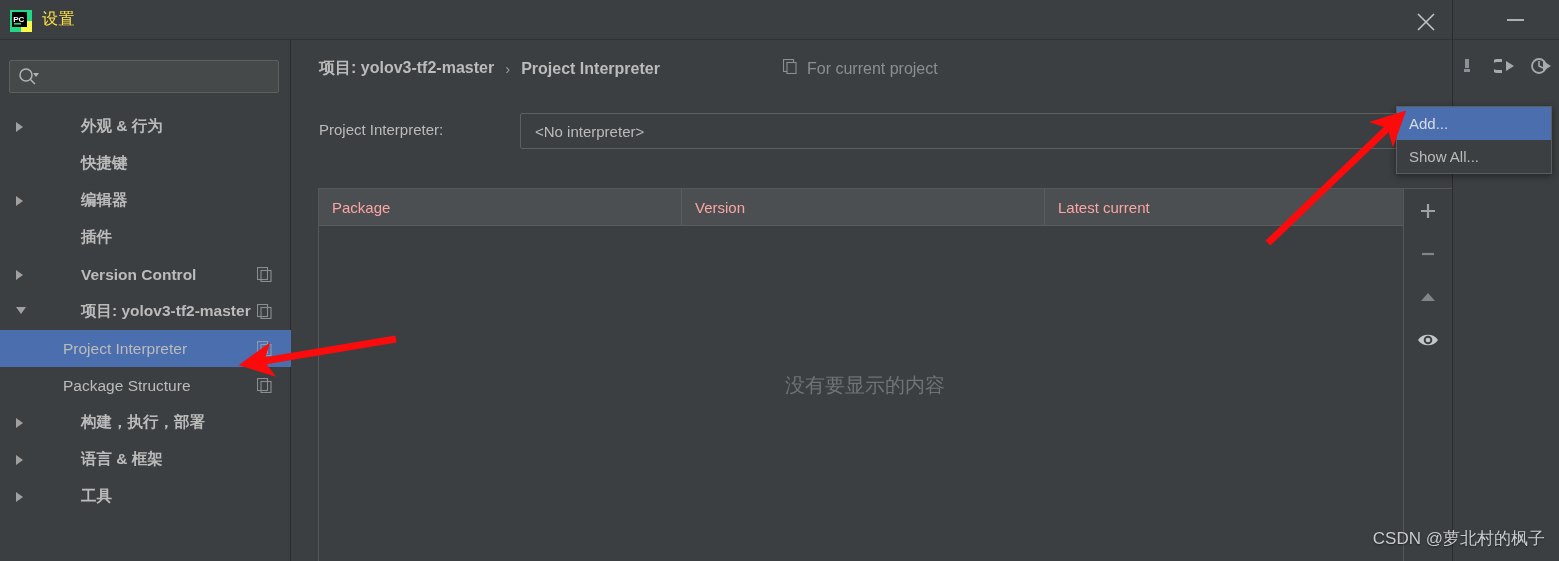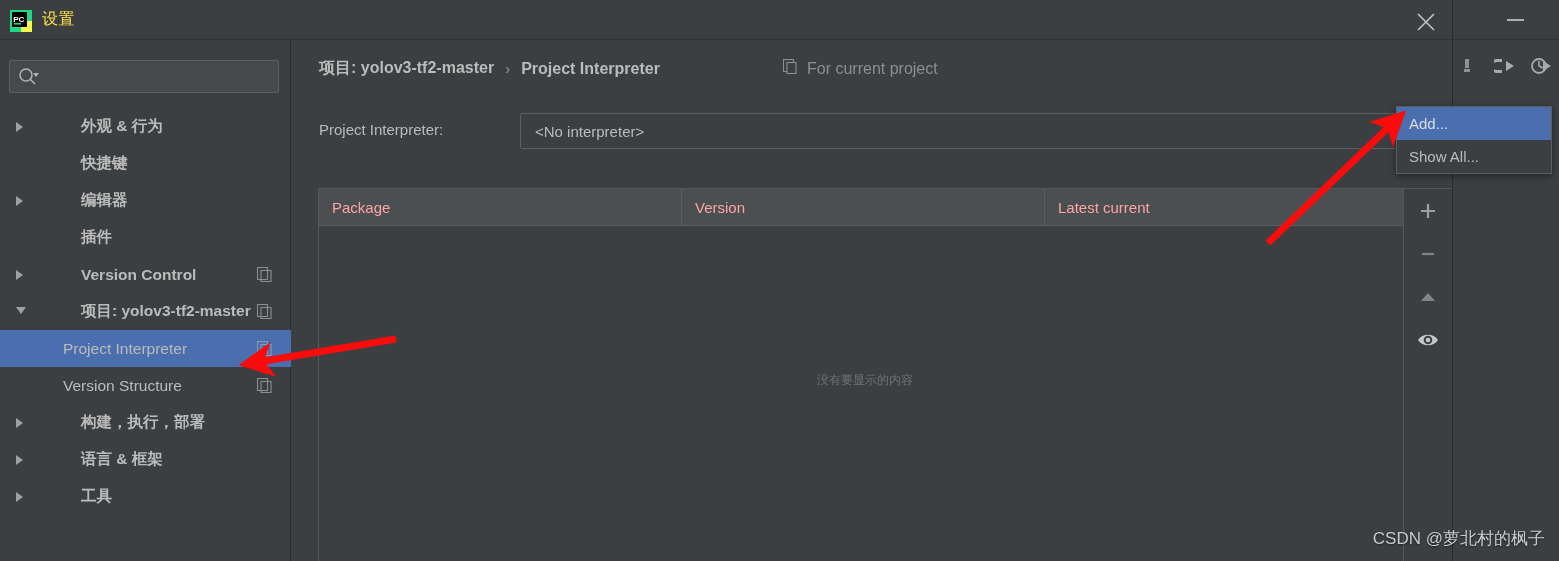--- a/index.html
+++ b/index.html
@@ -145,21 +145,21 @@
     font-size: 15px; color: #fca5a5; display: flex; align-items: center;
     padding-left: 13px; border-right: 1px solid #5a5d5f;
   }
   .th:last-child { border-right: none; }
   .th.c0 { width: 363px; }
   .th.c1 { width: 363px; }
   .th.c2 { flex: 1; }
   #table-body { position: relative; height: 335px; }
   #empty-text {
     position: absolute; left: 8px; right: 0; top: 146px; text-align: center;
-    font-size: 12px; color: #6f7375;
+    font-size: 20px; color: #6f7375;
   }
 
   #table-toolbar {
     position: absolute; left: 1113px; top: 148px; width: 48px; height: 373px;
     border-top: 1px solid #555759;
     display: flex; flex-direction: column; align-items: center; padding-top: 8px; gap: 15px;
   }
   .tool-btn {
     width: 32px; height: 28px; display: flex; align-items: center; justify-content: center;
   }
@@ -288,21 +288,21 @@
             </svg></span>
         </div>
         <div class="tree-item selected">
           <span class="tree-label l2">Project Interpreter</span>
           <span class="copy-icon"><svg width="15" height="15" viewBox="0 0 15 15">
               <rect x="0.5" y="0.5" width="10" height="12" fill="none" stroke="#a4a8aa" stroke-width="1.1"></rect>
               <rect x="4" y="3.5" width="10" height="11" fill="none" stroke="#a4a8aa" stroke-width="1.1"></rect>
             </svg></span>
         </div>
         <div class="tree-item">
-          <span class="tree-label l2">Version Structure</span>
+          <span class="tree-label l2">Package Structure</span>
           <span class="copy-icon"><svg width="15" height="15" viewBox="0 0 15 15">
               <rect x="0.5" y="0.5" width="10" height="12" fill="none" stroke="#a4a8aa" stroke-width="1.1"></rect>
               <rect x="4" y="3.5" width="10" height="11" fill="none" stroke="#a4a8aa" stroke-width="1.1"></rect>
             </svg></span>
         </div>
         <div class="tree-item bold">
           <span class="tree-arrow collapsed"></span>
           <span class="tree-label l1">构建，执行，部署</span>
         </div>
         <div class="tree-item bold">

